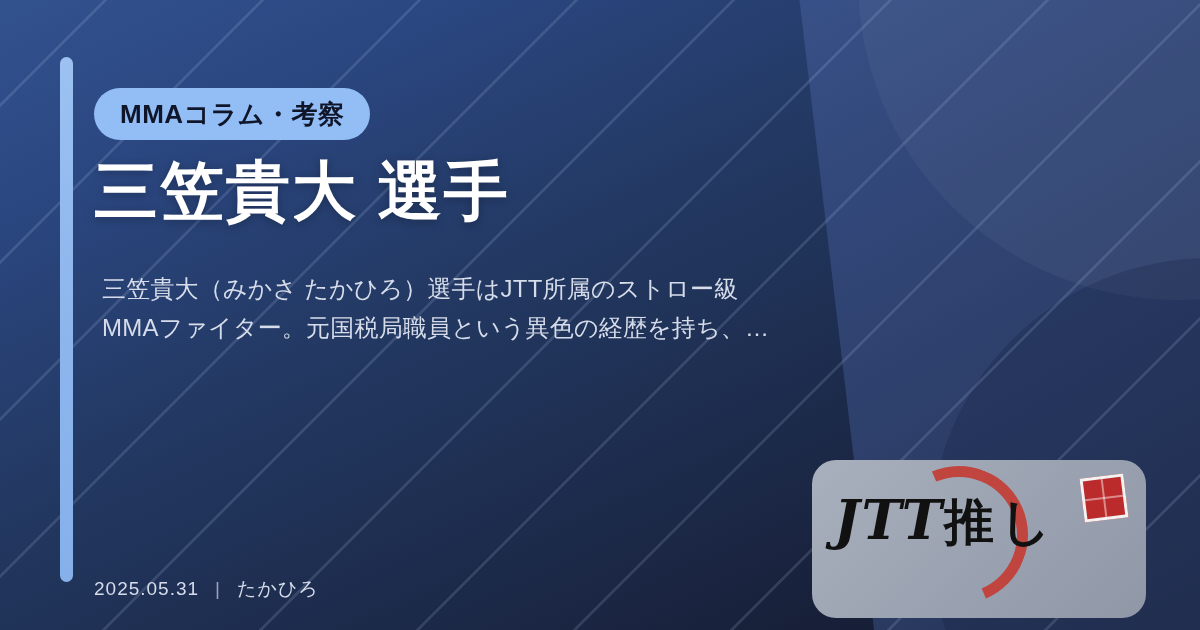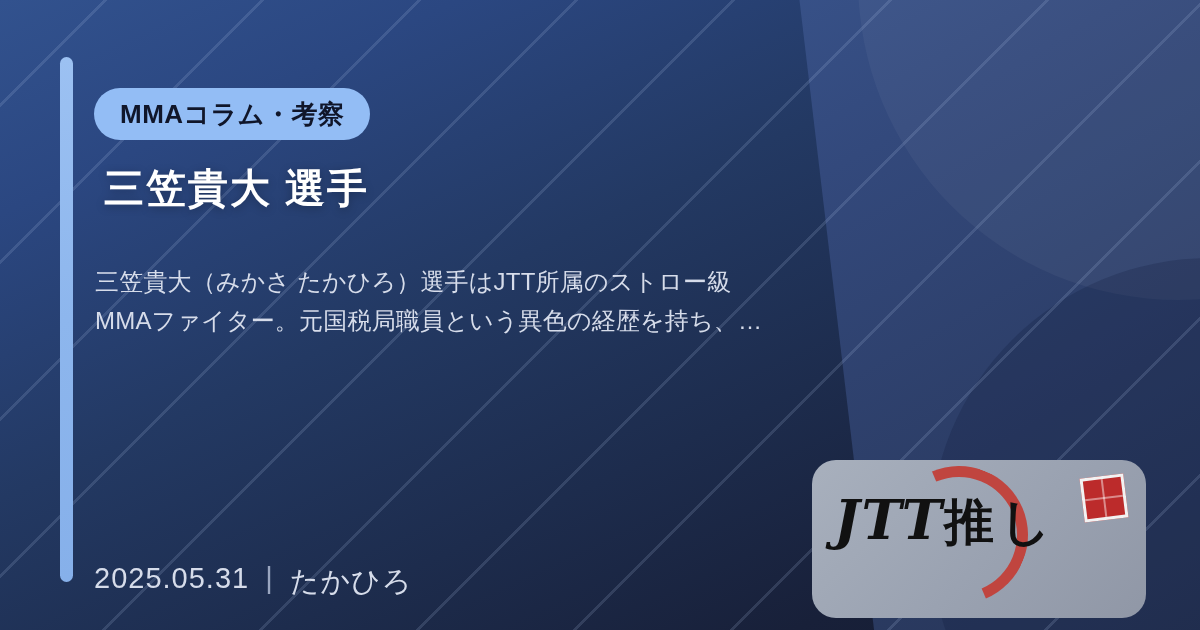--- a/index.html
+++ b/index.html
@@ -106,50 +106,51 @@
     font-size: 26px;
     font-weight: bold;
     letter-spacing: 0.5px;
     white-space: nowrap;
   }
 
   .title {
     position: absolute;
     top: 140px;
     left: 0;
-    margin: 10px;
-    font-size: 40px;
+    margin: 0;
+    font-size: 64px;
     line-height: 1.1;
     font-weight: bold;
     color: #ffffff;
     letter-spacing: 2px;
     text-shadow: 0 2px 10px rgba(0,0,0,0.28);
     white-space: nowrap;
   }
 
   .description {
     position: absolute;
     top: 246px;
     left: 0;
     width: 680px;
-    margin: 1px;
+    margin: 8px;
     font-size: 24px;
     line-height: 1.62;
     color: #d6dcea;
     letter-spacing: 0.2px;
   }
 
   .footer-meta {
     position: absolute;
     bottom: 44px;
     left: 0;
-    font-size: 29px;
+    font-size: 19px;
     color: #d6dcea;
     letter-spacing: 1px;
     display: flex;
+    align-items: center;
     gap: 16px;
     white-space: nowrap;
   }
   .footer-sep { color: #9aa6c0; }
 
   
   .logo-box {
     position: absolute;
     left: 812px;
     top: 460px;

